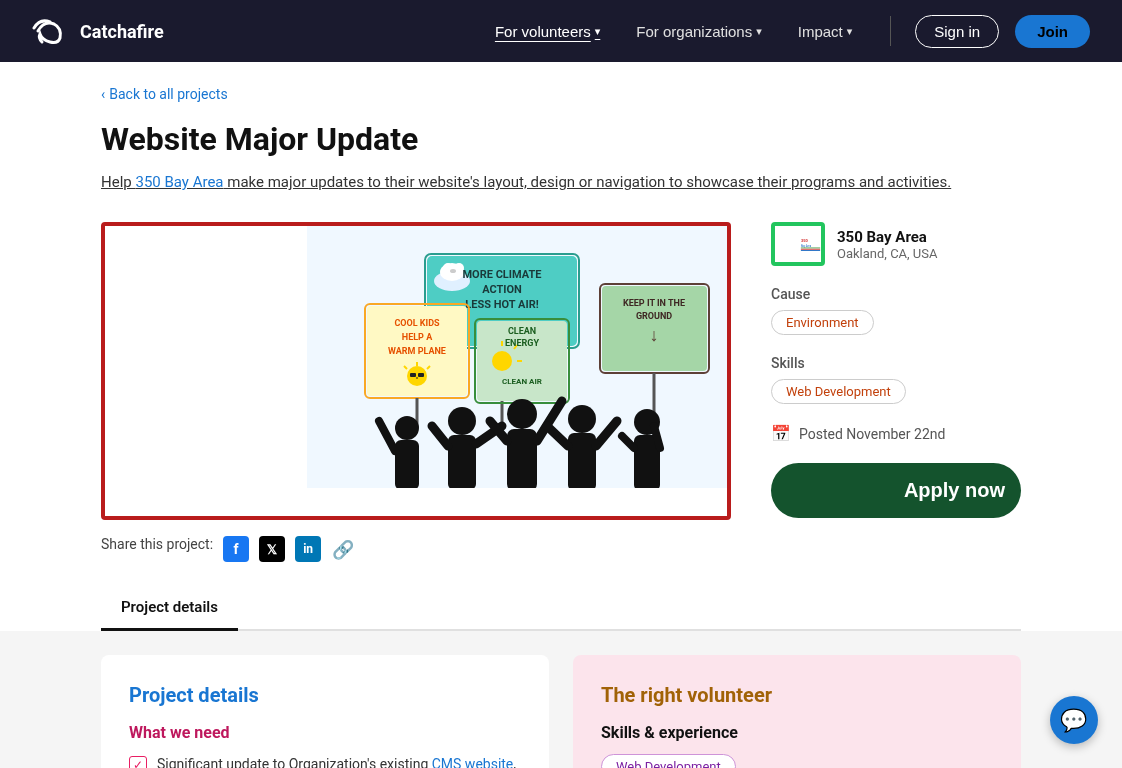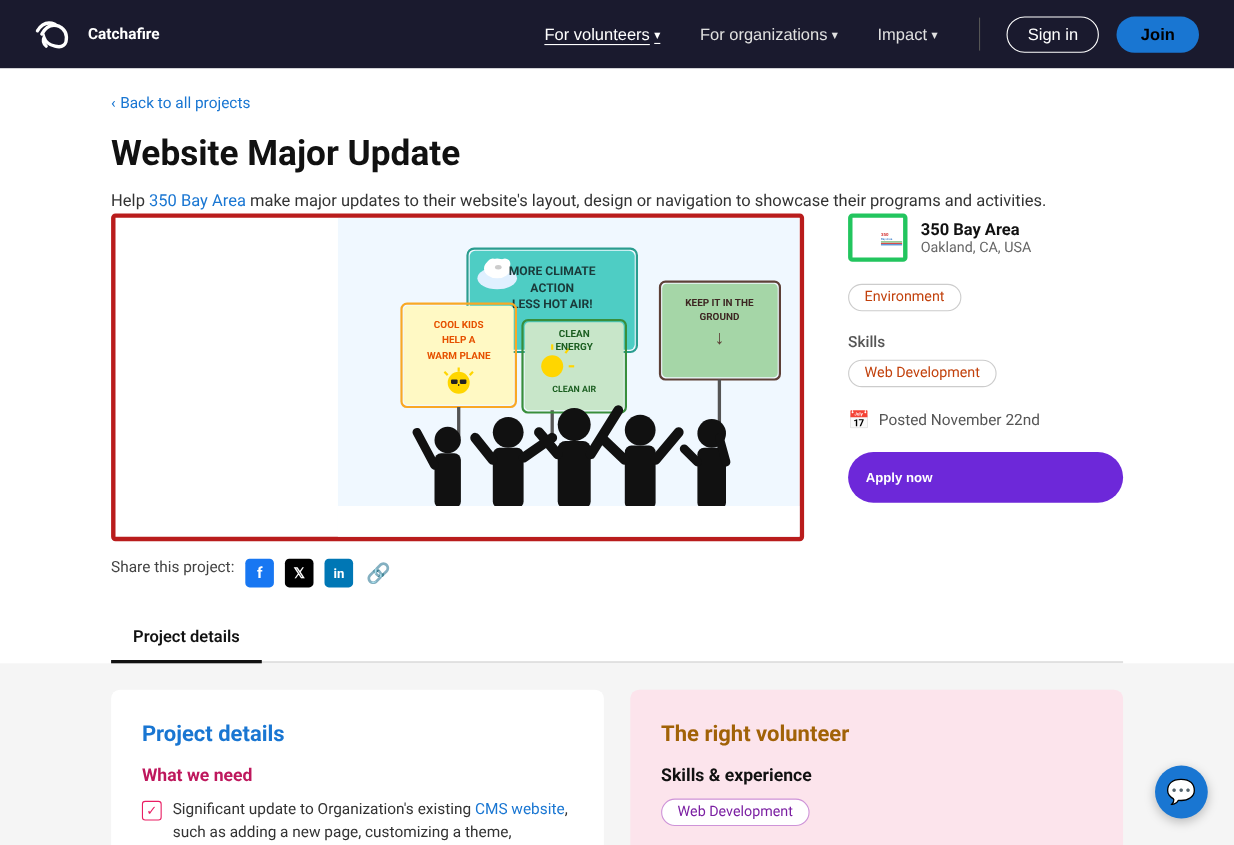--- a/index.html
+++ b/index.html
@@ -13,21 +13,21 @@
       padding: 0 32px;
       height: 62px;
       gap: 0;
     }
     .nav-logo {
       display: flex;
       align-items: center;
       gap: 10px;
       color: #fff;
       font-weight: 700;
-      font-size: 14px;
+      font-size: 18px;
       margin-right: auto;
       text-decoration: none;
     }
     .logo-icon {
       width: 38px;
       height: 30px;
       display: inline-block;
     }
     .nav-links {
       display: flex;
@@ -93,21 +93,23 @@
 
     .page-title {
       font-size: 32px;
       font-weight: 700;
       color: #111;
       margin-bottom: 12px;
     }
     .page-description {
       font-size: 15px;
       color: #333;
+      margin-bottom: 28px;
       line-height: 1.6;
+      text-decoration: underline;
     }
     .org-link { color: #1976d2; text-decoration: none; }
 
     
     .project-layout {
       display: flex;
       gap: 40px;
       align-items: flex-start;
       margin-bottom: 0;
     }
@@ -198,29 +200,29 @@
       gap: 8px;
       font-size: 14px;
       color: #555;
       margin-bottom: 20px;
     }
     .calendar-icon { font-size: 16px; }
 
     .btn-apply {
       display: block;
       width: 100%;
-      background: #6d28d9;
+      background: #14532d;
       color: #fff;
       border: none;
       border-radius: 30px;
       padding: 16px;
-      font-size: 12px;
+      font-size: 20px;
       font-weight: 600;
       cursor: pointer;
-      text-align: left;
+      text-align: right;
     }
 
     
     .tabs-bar {
       border-bottom: 2px solid #e0e0e0;
       display: flex;
       gap: 0;
       margin-top: 24px;
     }
     .tab {
@@ -483,20 +485,21 @@
             <rect x="2" y="32" width="44" height="2" fill="#1565c0"></rect>
           </svg>
         </div>
         <div>
           <div class="org-name">350 Bay Area</div>
           <div class="org-location">Oakland, CA, USA</div>
         </div>
       </div>
 
       <div class="sidebar-section">
+        <div class="sidebar-label">Cause</div>
         <span class="tag">Environment</span>
       </div>
 
       <div class="sidebar-section">
         <div class="sidebar-label">Skills</div>
         <span class="tag">Web Development</span>
       </div>
 
       <div class="posted-row">
         <span class="calendar-icon">📅</span>

